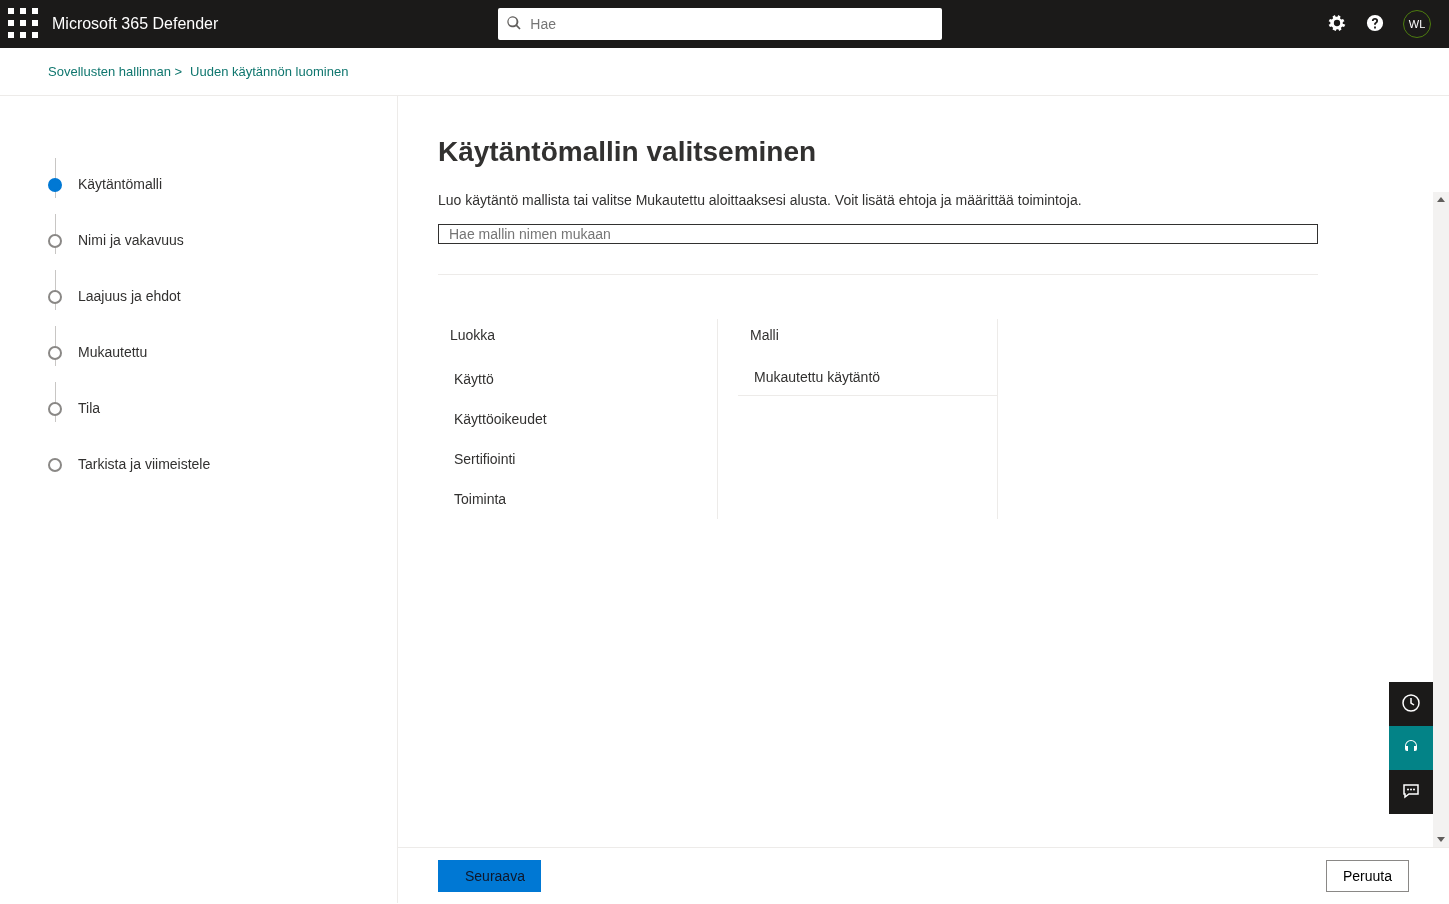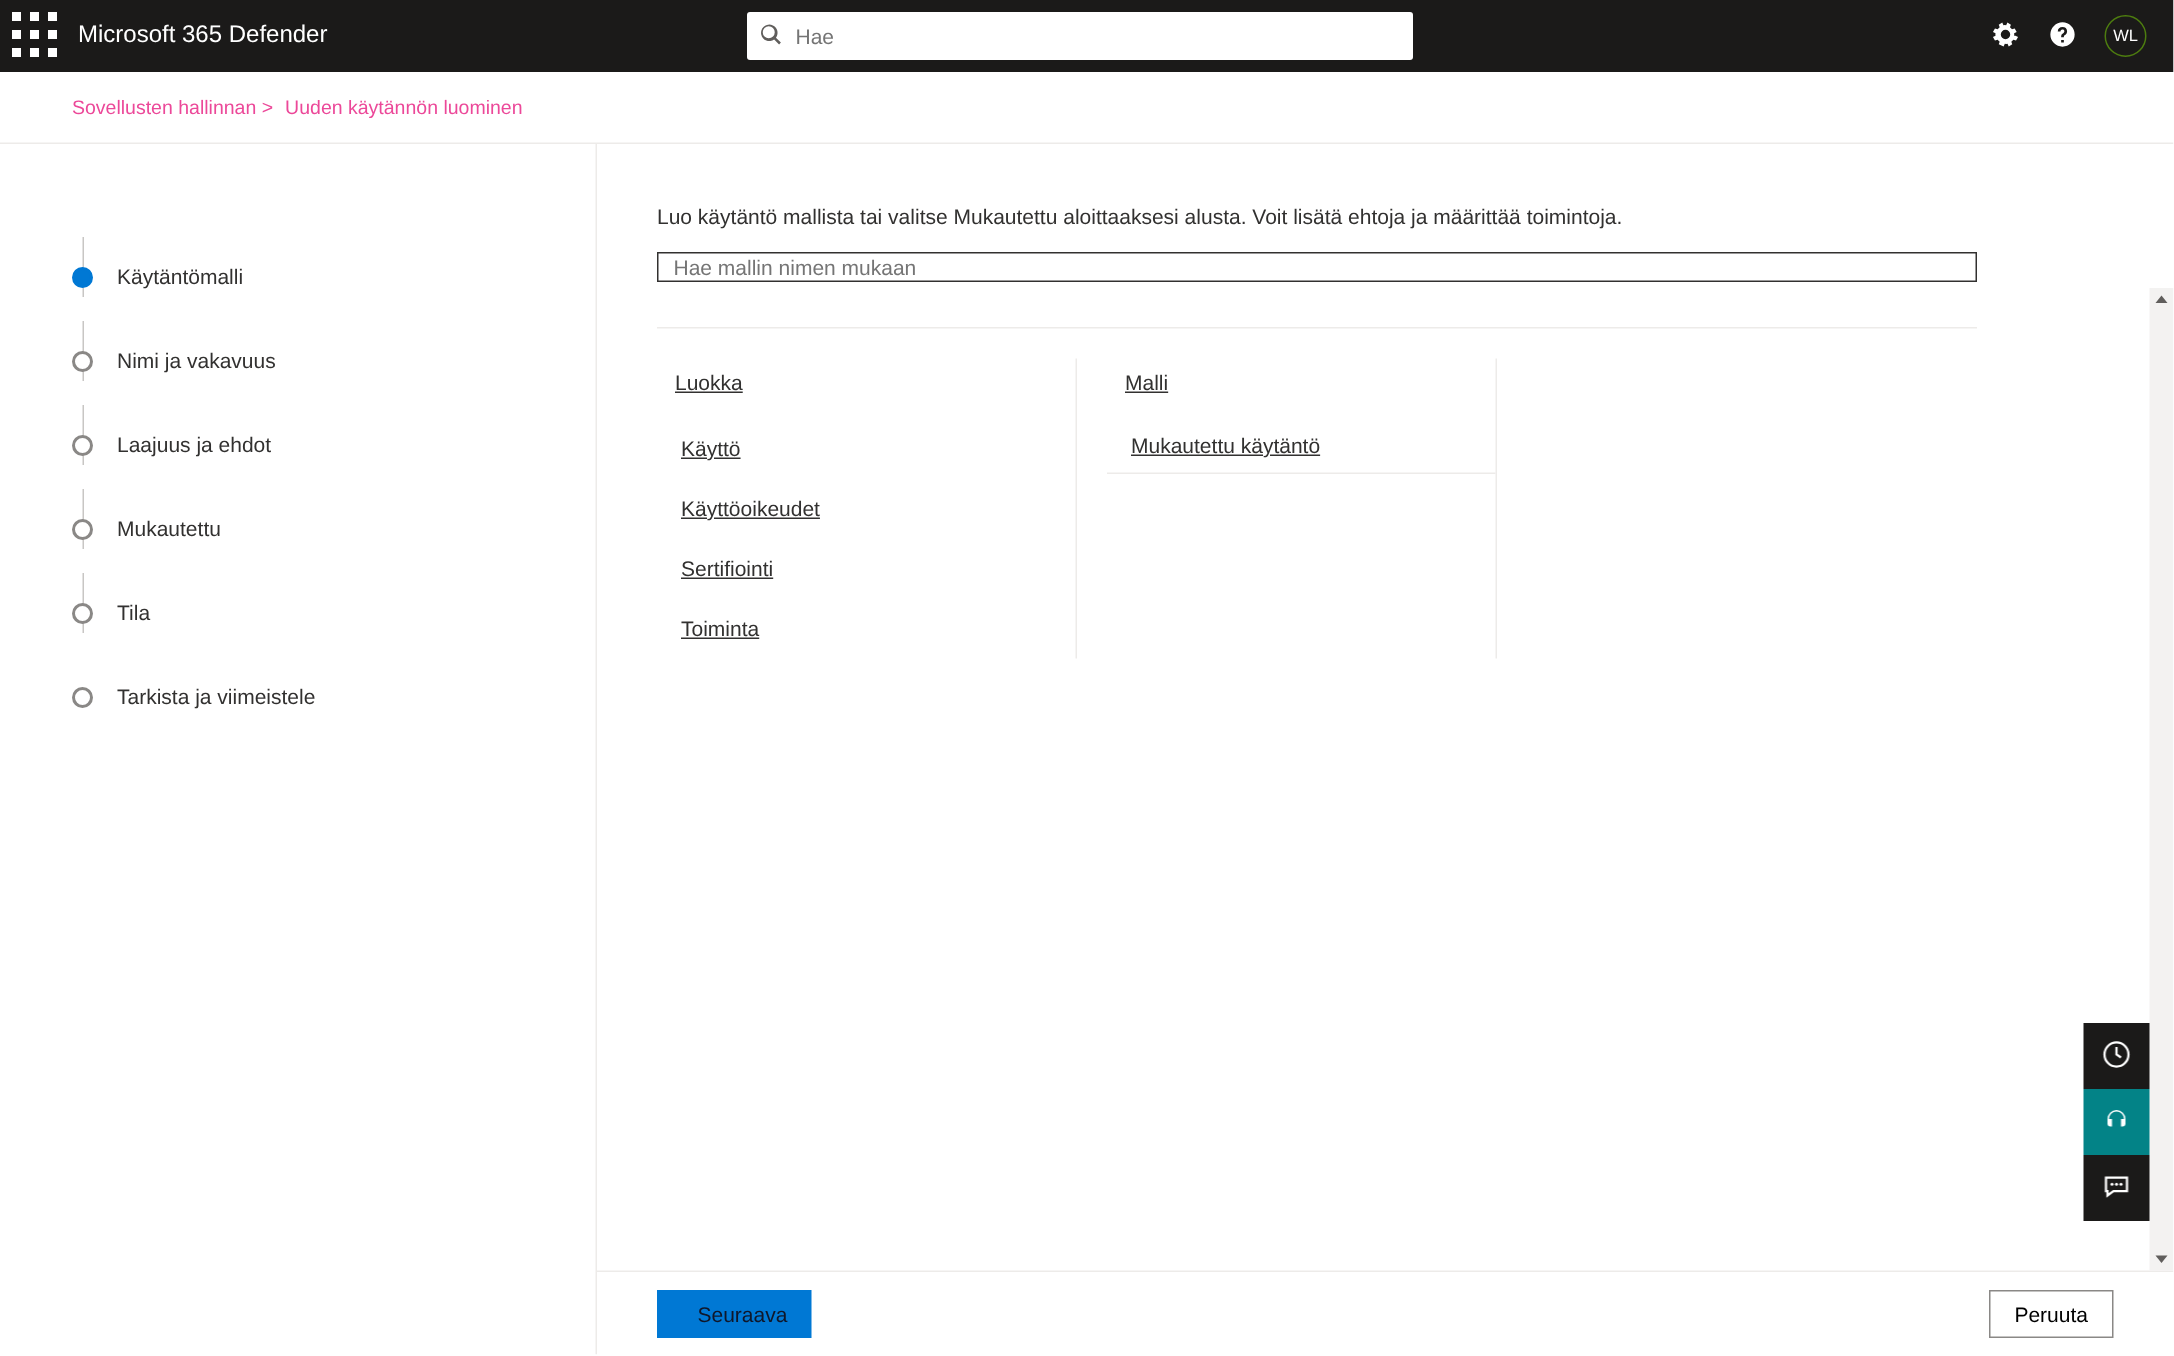--- a/index.html
+++ b/index.html
@@ -11,39 +11,39 @@
 .app-title { margin-left: 12px; font-size: 16px; }
 .search-wrap { margin-left: 280px; }
 .search-box { width: 444px; height: 32px; background:#fff; border-radius: 2px; display:flex; align-items:center; padding:0 8px; }
 .search-box svg { width:16px; height:16px; fill:#605e5c; }
 .search-box input { border:none; outline:none; font-size:14px; margin-left:8px; width:100%; }
 .top-right { margin-left:auto; display:flex; align-items:center; gap:18px; padding-right:10px; }
 .top-right .icon-btn { width:20px; height:20px; display:flex; align-items:center; justify-content:center; cursor:pointer; }
 .top-right svg { fill:#fff; width:18px; height:18px; }
 .avatar { width:28px; height:28px; border:1px solid #4d7c0f; border-radius:50%; display:flex; align-items:center; justify-content:center; font-size:11px; color:#fff; }
 
-.breadcrumb-bar { height: 48px; border-bottom: 1px solid #edebe9; display:flex; align-items:center; padding-left: 48px; font-size:13px; color:#ec4899; }
+.breadcrumb-bar { height: 48px; border-bottom: 1px solid #edebe9; display:flex; align-items:center; padding-left: 48px; font-size:13px; color:#0f766e; }
 .breadcrumb-bar .sep { margin: 0 4px; }
 
 .content-row { display:flex; height: calc(904px - 48px - 48px - 1px); position:relative; }
 
 .stepper { width: 398px; border-right:1px solid #edebe9; padding: 40px 20px 20px 48px; }
 .step { display:flex; align-items:flex-end; position:relative; height:56px; }
 .step-dot { width:14px; height:14px; border-radius:50%; border:2px solid #8a8886; background:#fff; flex-shrink:0; z-index:1; }
 .step.current .step-dot { background:#0078d4; border-color:#0078d4; }
 .step-label { margin-left:16px; font-size:14px; }
 .step-line { position:absolute; left:6.5px; top:22px; width:1px; height:40px; background:#c8c6c4; }
 
 .main-panel { flex:1; padding: 40px 40px 80px 40px; overflow:auto; position:relative; }
 .main-panel h1 { font-size:28px; font-weight:600; margin-bottom:24px; }
 .main-panel .subtitle { font-size:14px; margin-bottom:16px; }
 .template-search { width: 880px; }
 .template-search input { width:100%; height:20px; border:1px solid #323130; padding:0 10px; font-size:14px; outline:none; }
 
-.columns { display:flex; margin-top:30px; border-top:1px solid #edebe9; padding-top:20px; width:880px;text-decoration:underline; }
+.columns { display:flex; margin-top:30px; border-top:1px solid #edebe9; padding-top:44px; width:880px; }
 .col { }
 .col.c1 { width: 280px; border-right:1px solid #edebe9; padding-right:20px; }
 .col.c2 { width: 280px; padding-left:20px; border-right:1px solid #edebe9; }
 .col.c3 { flex:1; }
 .col-header { font-size:14px; padding: 8px 12px; margin-bottom:8px; }
 .cat-item { padding: 12px 16px; font-size:14px; cursor:pointer; }
 .cat-item.selected { background:#edebe9; }
 .tmpl-item { padding: 10px 16px; font-size:14px; cursor:pointer; border-bottom:1px solid #edebe9; }
 
 .footer-bar { position:absolute; bottom:0; left:398px; right:0; height:56px; border-top:1px solid #edebe9; display:flex; align-items:center; padding:0 40px; background:#fff; }
@@ -136,20 +136,21 @@
         <div class="step-line"></div>
       <div class="step-label">Tila</div>
     </div>
     <div class="step">
       <div class="step-dot"></div>
       <div class="step-label">Tarkista ja viimeistele</div>
     </div>
   </div>
 
   <div class="main-panel">
+    <h1>Käytäntömallin valitseminen</h1>
     <div class="subtitle">Luo käytäntö mallista tai valitse Mukautettu aloittaaksesi alusta. Voit lisätä ehtoja ja määrittää toimintoja.</div>
     <div class="template-search">
       <input type="text" placeholder="Hae mallin nimen mukaan" style="">
     </div>
 
     <div class="columns">
       <div class="col c1">
         <div class="col-header">Luokka</div>
         <div class="cat-item">Käyttö</div>
         <div class="cat-item">Käyttöoikeudet</div>

